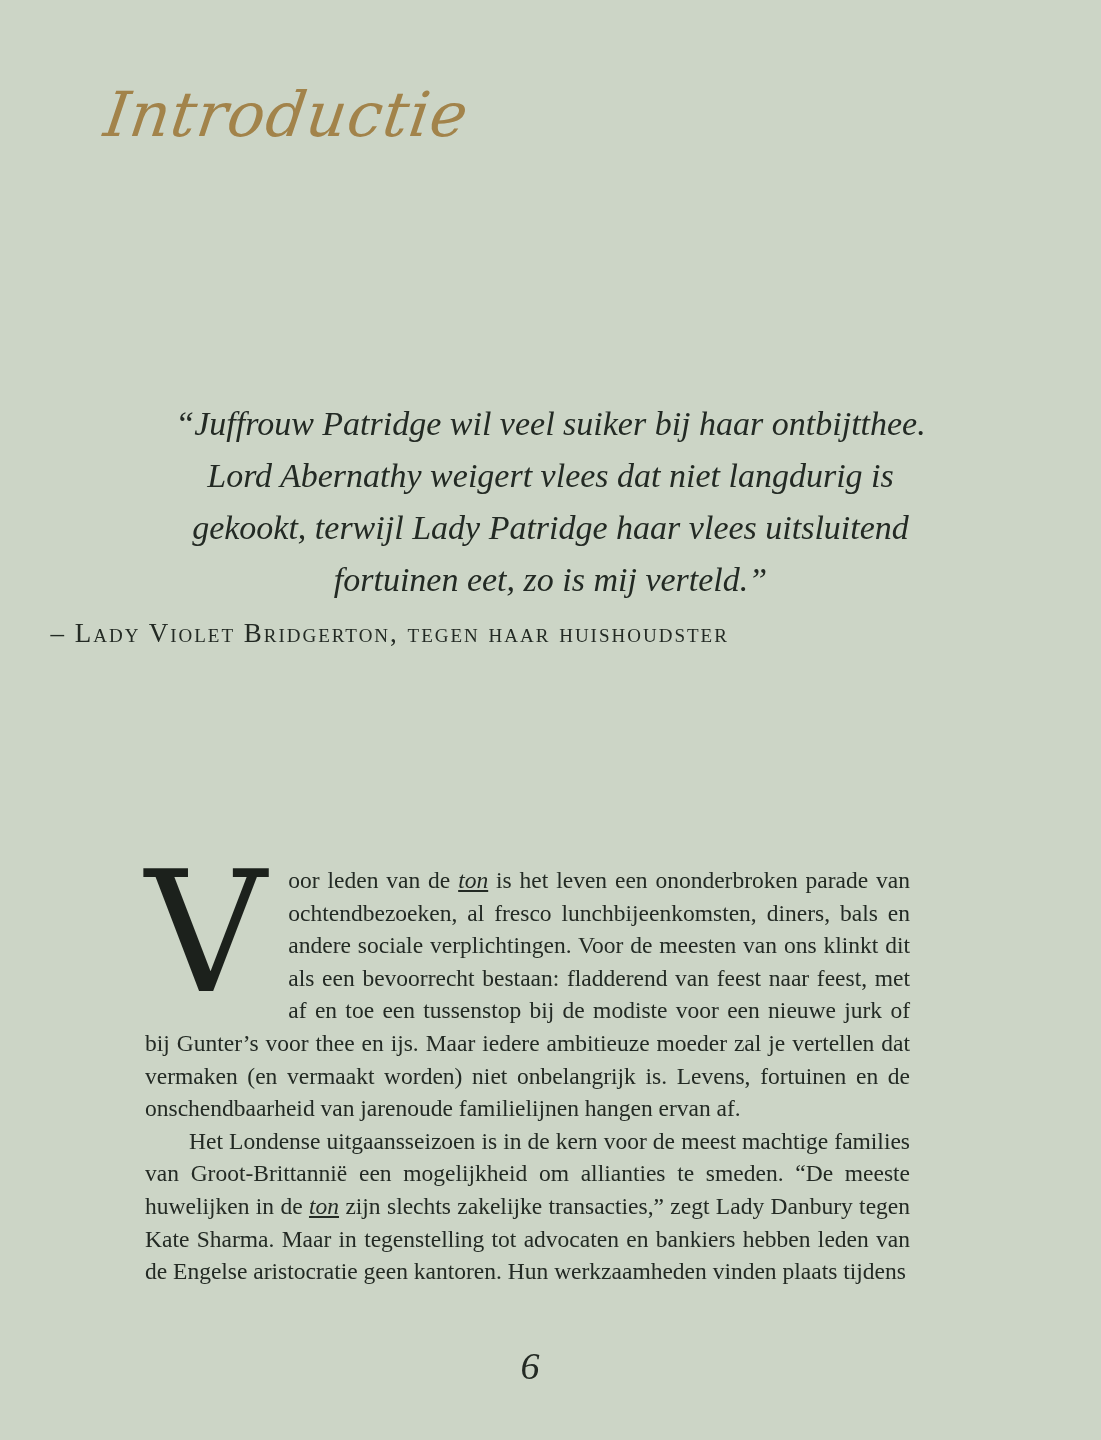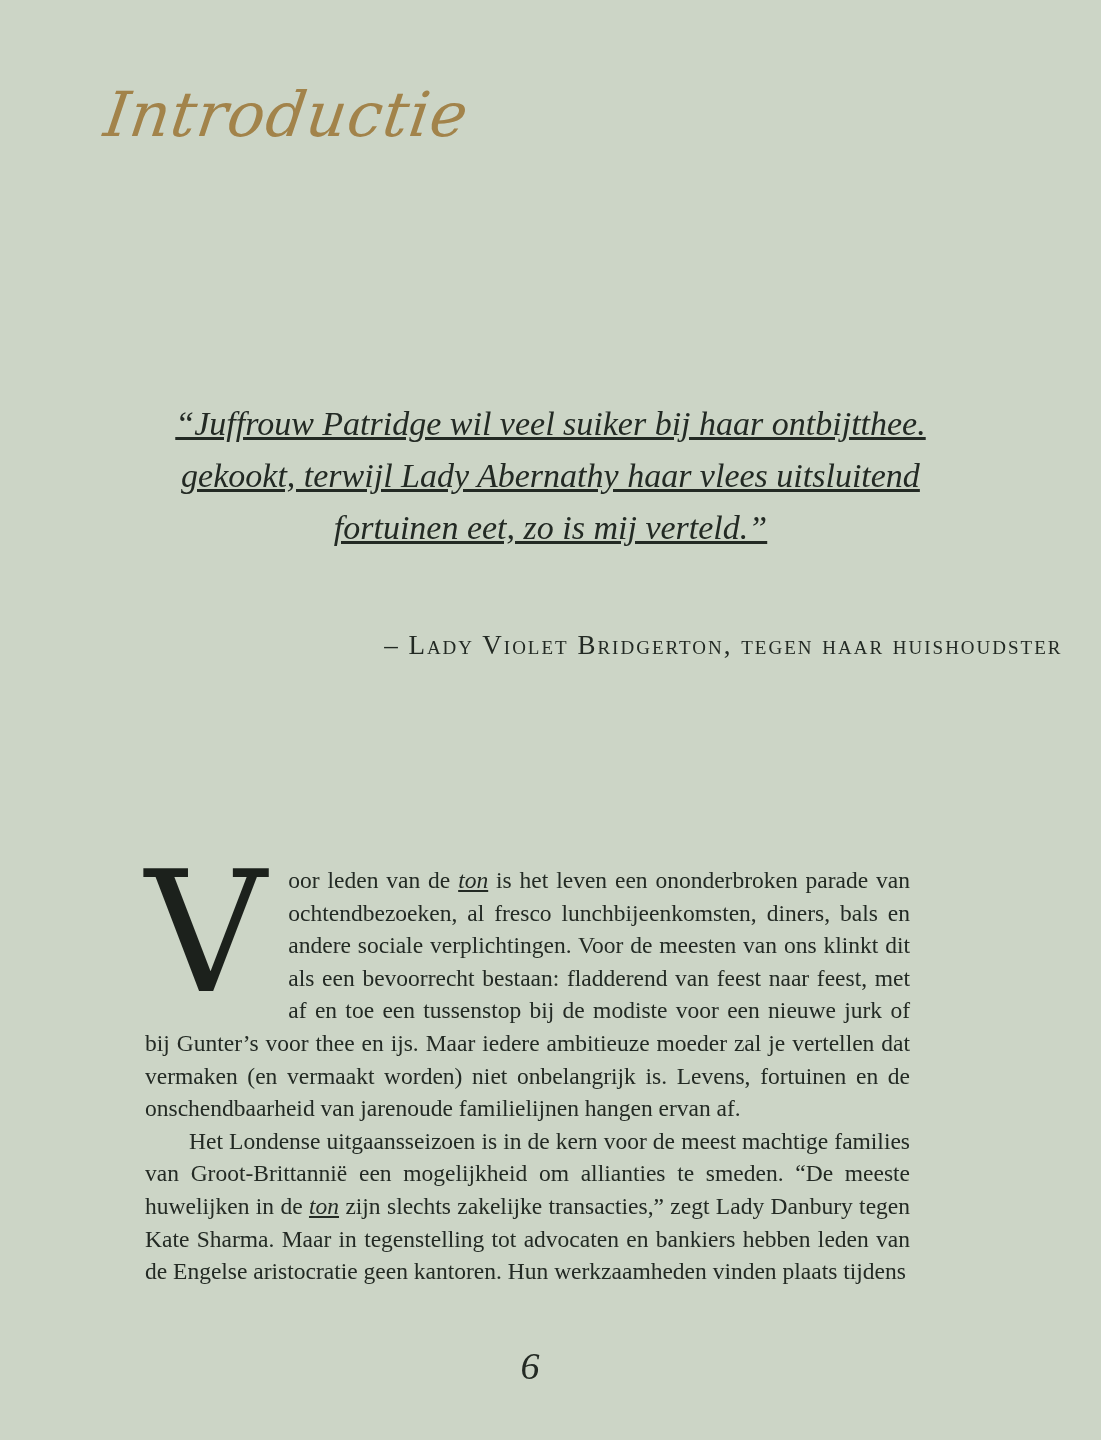--- a/index.html
+++ b/index.html
@@ -36,31 +36,30 @@
     top: 398px;
     left: 50%;
     transform: translateX(-50%);
     width: 900px;
     text-align: center;
     font-family: "Liberation Serif", serif;
     font-style: italic;
     font-size: 34px;
     line-height: 52px;
     color: #232a24;
-    text-decoration: underline;
   }
   .quote-line { white-space: nowrap; }
   .attribution {
     position: absolute;
     top: 618px;
     left: 50%;
     transform: translateX(-50%);
     width: 1000px;
-    margin: 12px;
-    text-align: right;
+    margin: 0;
+    text-align: left;
     font-family: "Liberation Serif", serif;
     font-variant: small-caps;
     font-size: 27px;
     letter-spacing: 2px;
     color: #232a24;
     white-space: nowrap;
   }
   .body-text {
     position: absolute;
     top: 864px;
@@ -98,21 +97,22 @@
 </style>
 </head>
 <body>
 
 <div class="page">
 
   <h1 class="chapter-title">Introductie</h1>
 
   <div class="quote-block">
     <div class="quote-line">“Juffrouw Patridge wil veel suiker bij haar ontbijtthee.</div>
-    <div class="quote-line">gekookt, terwijl Lady Abernathy haar vlees uitsluitend</div>
+    <div class="quote-line">Lord Abernathy weigert vlees dat niet langdurig is</div>
+    <div class="quote-line">gekookt, terwijl Lady Patridge haar vlees uitsluitend</div>
     <div class="quote-line">fortuinen eet, zo is mij verteld.”</div>
   </div>
 
   <p class="attribution">– Lady Violet Bridgerton, tegen haar huishoudster</p>
 
   <div class="body-text">
     <p class="para"><span class="dropcap">V</span><span>oor leden van de </span><span class="it">ton</span><span> is het leven een ononderbroken parade van ochtendbezoeken, al fresco lunchbijeenkomsten, diners, bals en andere sociale verplichtingen. Voor de meesten van ons klinkt dit als een bevoorrecht bestaan: fladderend van feest naar feest, met af en toe een tussenstop bij de modiste voor een nieuwe jurk of bij Gunter’s voor thee en ijs. Maar iedere ambitieuze moeder zal je vertellen dat vermaken (en vermaakt worden) niet onbelangrijk is. Levens, fortuinen en de onschendbaarheid van jarenoude familielijnen hangen ervan af.</span></p>
     <p class="para para-indent"><span>Het Londense uitgaansseizoen is in de kern voor de meest machtige families van Groot-Brittannië een mogelijkheid om allianties te smeden. “De meeste huwelijken in de </span><span class="it">ton</span><span> zijn slechts zakelijke transacties,” zegt Lady Danbury tegen Kate Sharma. Maar in tegenstelling tot advocaten en bankiers hebben leden van de Engelse aristocratie geen kantoren. Hun werkzaamheden vinden plaats tijdens</span></p>
   </div>
 

